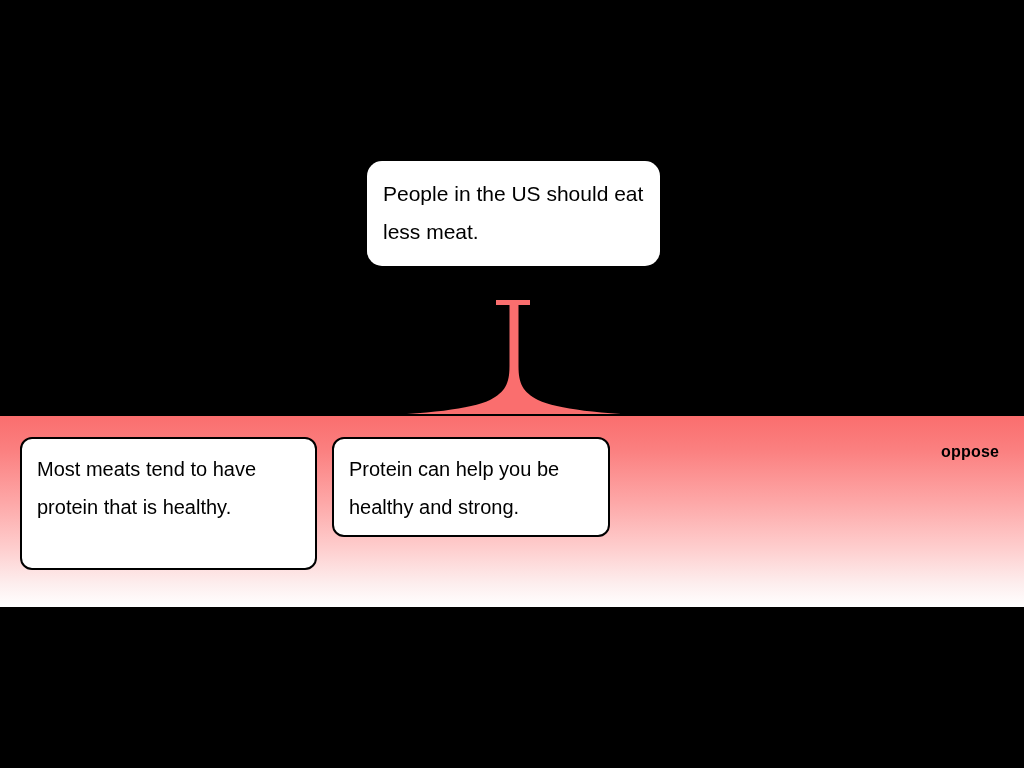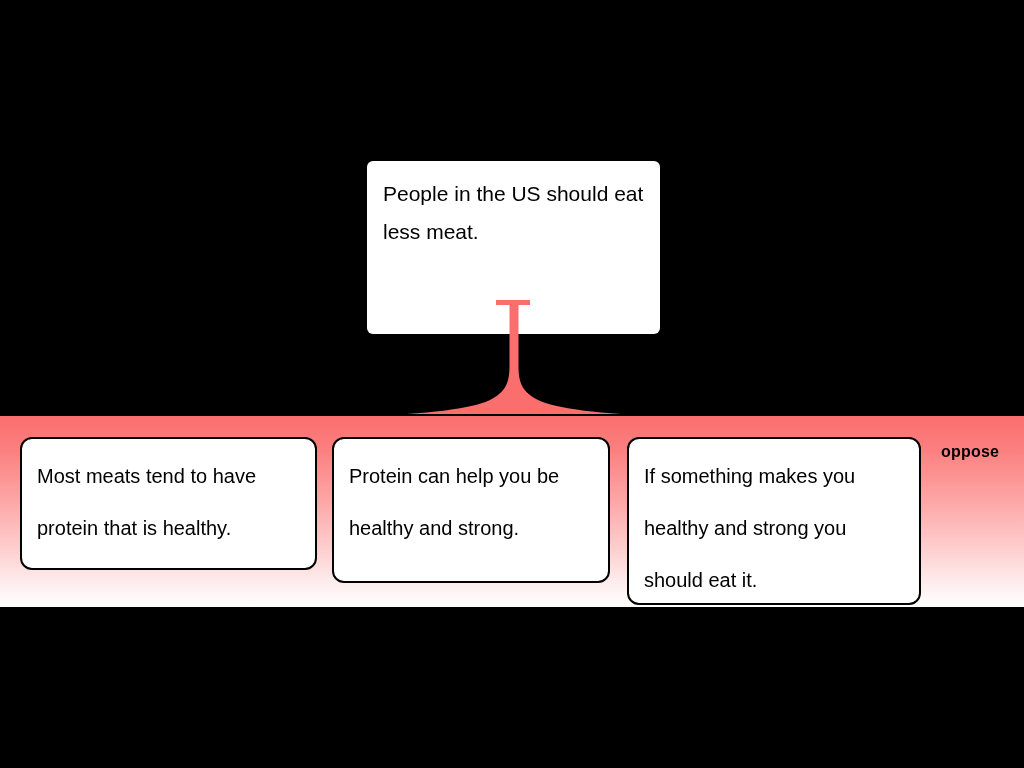--- a/index.html
+++ b/index.html
@@ -16,23 +16,23 @@
     overflow: hidden;
     font-family: "Liberation Sans", sans-serif;
   }
 
   
   .claim-box {
     position: absolute;
     left: 367px;
     top: 161px;
     width: 293px;
-    height: 173px;
+    height: 105px;
     background: #ffffff;
-    border-radius: 6px;
+    border-radius: 15px;
     box-sizing: border-box;
     padding: 14px 16px 0 16px;
   }
   .claim-text {
     font-size: 21px;
     line-height: 38px;
     color: #000000;
     white-space: pre-line;
   }
 
@@ -87,26 +87,26 @@
   .reason-box {
     position: absolute;
     background: #ffffff;
     border: 2px solid #000000;
     border-radius: 12px;
     box-sizing: border-box;
     padding: 11px 15px 0 15px;
   }
   .reason-text {
     font-size: 20px;
-    line-height: 52px;
+    line-height: 38px;
     color: #000000;
     white-space: pre-line;
   }
   .reason-1 { left: 20px;  top: 437px; width: 297px; height: 133px; }
-  .reason-2 { left: 332px; top: 437px; width: 278px; height: 146px; }
+  .reason-2 { left: 332px; top: 437px; width: 278px; height: 100px; }
   .reason-3 { left: 627px; top: 437px; width: 294px; height: 168px; }
 </style>
 </head>
 <body>
 
 <div id="stage">
 
   <div class="claim-box">
     <div class="claim-text">People in the US should eat less meat.</div>
   </div>
@@ -133,17 +133,14 @@
   <div class="panel-label">oppose</div>
 
   <div class="reason-box reason-1">
     <div class="reason-text">Most meats tend to have protein that is healthy.</div>
   </div>
 
   <div class="reason-box reason-2">
     <div class="reason-text">Protein can help you be healthy and strong.</div>
   </div>
 
-  <div class="reason-box reason-3">
-    <div class="reason-text">If something makes you healthy and strong you should eat it.</div>
-  </div>
 
 </div>
 
 </body></html>

